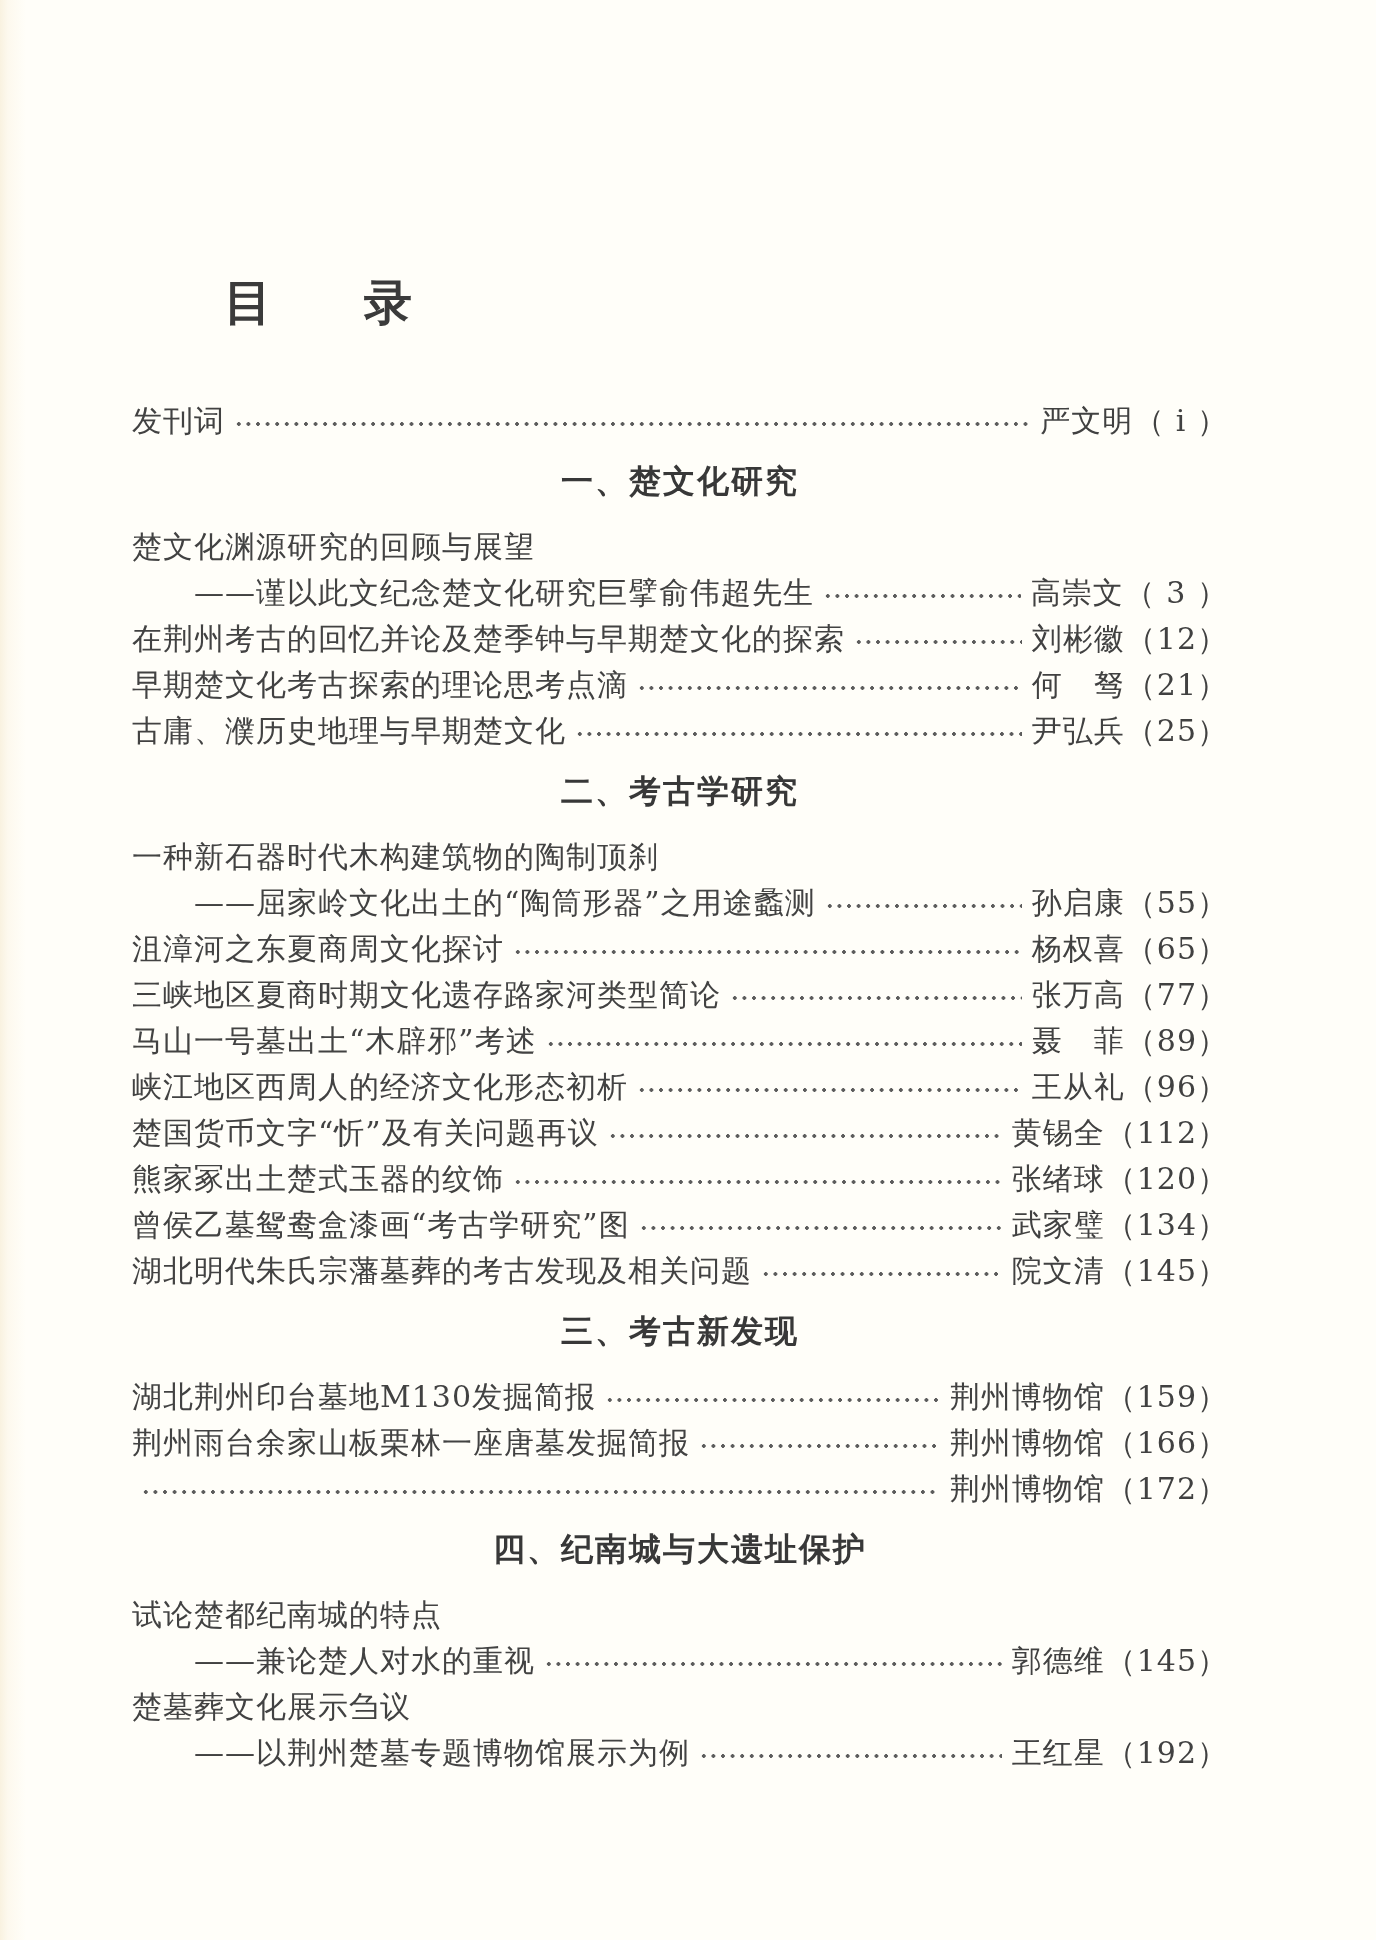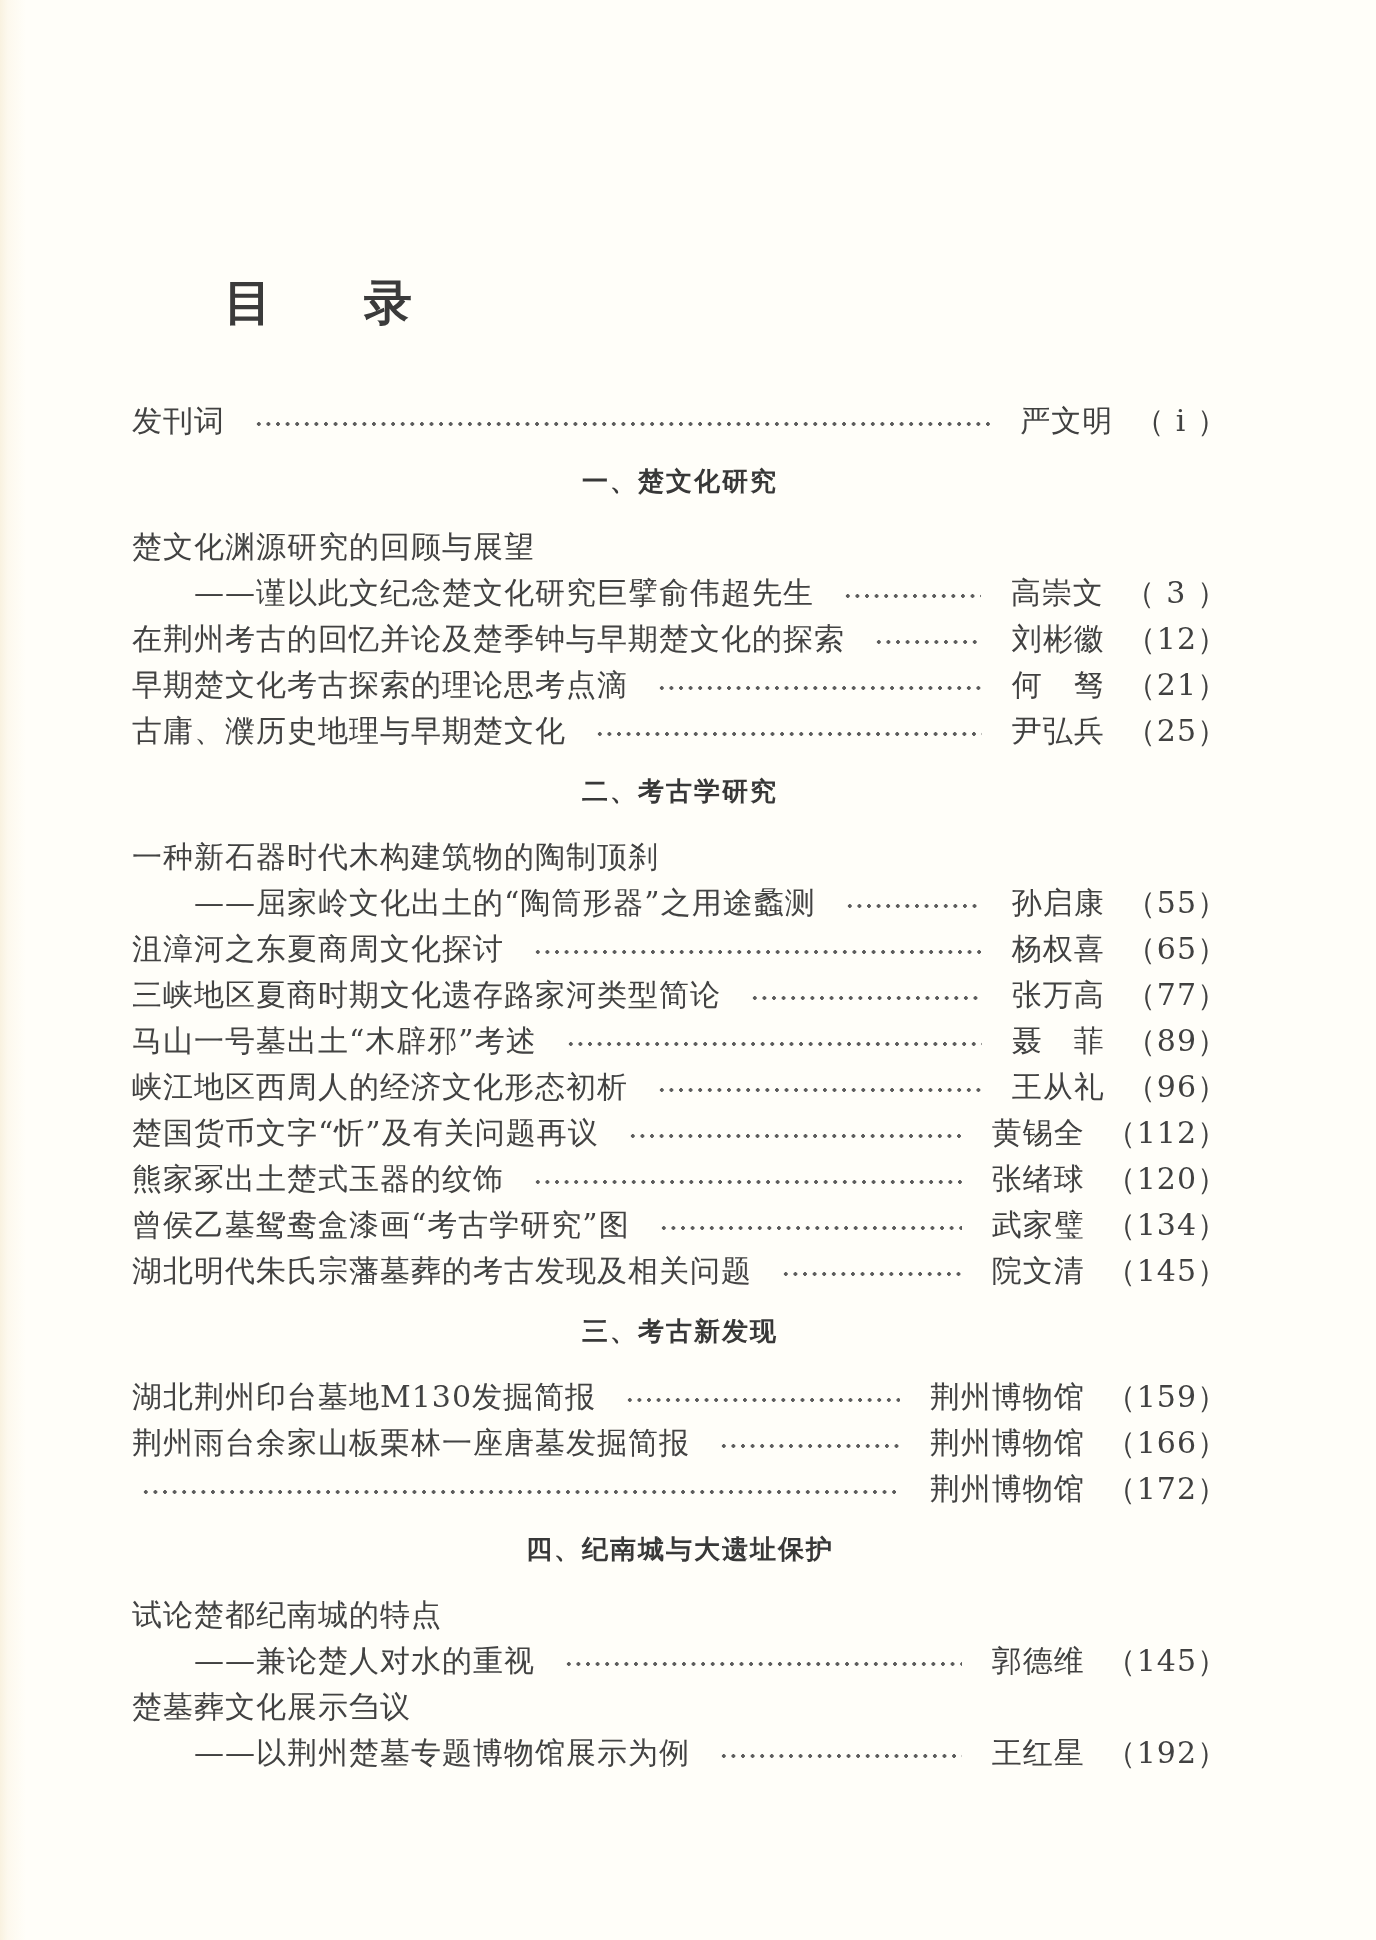--- a/index.html
+++ b/index.html
@@ -26,35 +26,34 @@
     font-weight:700;
     line-height:1.1;
     color:#3b3b3b;
     letter-spacing:92px;
     text-indent:92px;
     white-space:nowrap;
   }
   .section-heading{
     font-family:"DejaVu Sans","Liberation Sans",sans-serif;
     font-weight:700;
-    font-size:26px;
+    font-size:32px;
     line-height:40px;
     text-align:center;
     color:#383838;
     letter-spacing:2px;
     margin:16px 0 24px 0;
   }
   .row{
     display:flex;
     align-items:center;
     height:46px;
     font-size:30px;
     letter-spacing:1px;
     white-space:nowrap;
-    gap:20px;
   }
   .row .t{flex:0 0 auto;}
   .row.indent{padding-left:62px;}
   .leader{
     flex:1 1 auto;
     min-width:14px;
     height:10px;
     margin:4px 10px 0 9px;
     background-image:radial-gradient(circle at center,#5c5c5c 1.7px,rgba(0,0,0,0) 2.1px);
     background-size:9.6px 10px;

